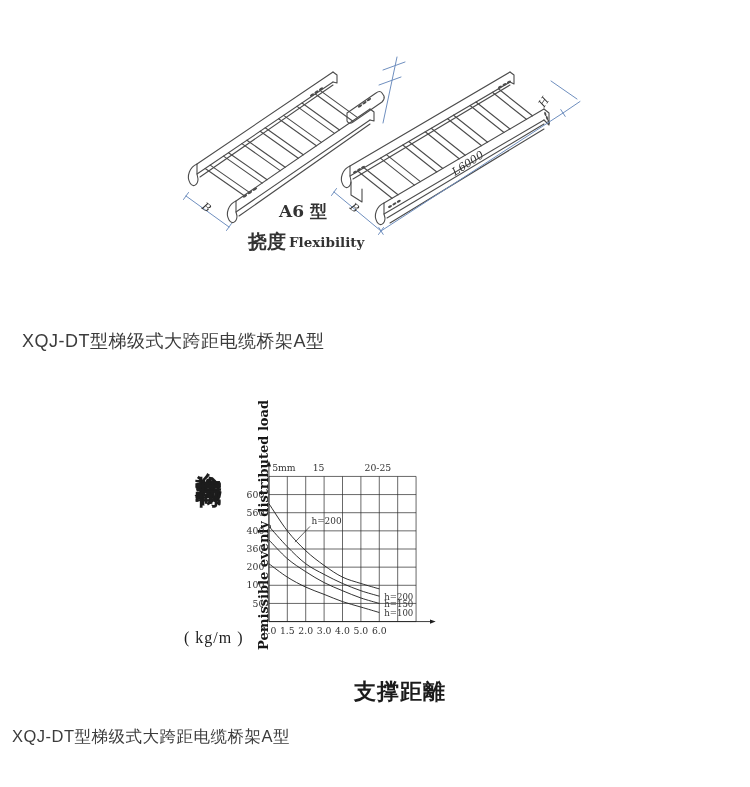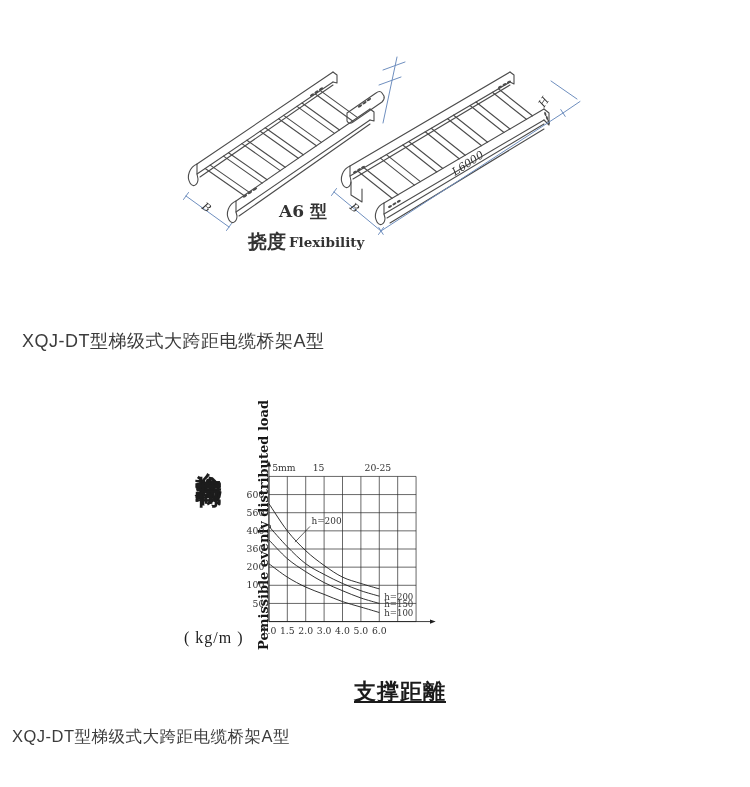--- a/index.html
+++ b/index.html
@@ -12,21 +12,21 @@
   #ylabel-cn{top:451px;left:192px;height:175px;font-family:"DejaVu Serif","Liberation Serif",serif;
     font-weight:bold;font-size:26px;color:#1c1c1c;writing-mode:vertical-rl;text-orientation:upright;
     letter-spacing:2px;line-height:34px;}
   #ylabel-unit{top:609px;left:184px;font-family:Liberation Serif, serif;
     font-size:16px;color:#1c1c1c;letter-spacing:1px;margin-top:20px;}
   #ylabel-en{top:650px;left:256px;width:205px;transform:rotate(-90deg);transform-origin:0 0;
     font-family:"DejaVu Serif","Liberation Serif",serif;font-weight:bold;font-size:13px;
     color:#161616;text-align:center;white-space:nowrap;}
   #xlabel-block{top:680px;left:280px;width:240px;text-align:center;color:#1b1b1b;
     font-family:"DejaVu Serif","Liberation Serif",serif;}
-  #xlabel-cn{font-size:22px;font-weight:bold;letter-spacing:1px;line-height:23px;text-decoration:underline;}
+  #xlabel-cn{font-size:22px;font-weight:bold;letter-spacing:1px;line-height:23px;}
   #xlabel-en{font-size:15.5px;line-height:16px;}
   svg text{font-family:"DejaVu Serif","Liberation Serif",serif;fill:#333;}
 </style>
 </head>
 <body>
 
 <svg class="abs" style="left:0;top:40px;" width="750" height="230" viewBox="0 40 750 230">
 
   <g stroke="#4c4c4c" stroke-width="1.1" fill="none" stroke-linecap="round" stroke-linejoin="round">
     <path d="M197,164 L333,72 M197,174 L333,82 M200,177 L333,85"></path>

